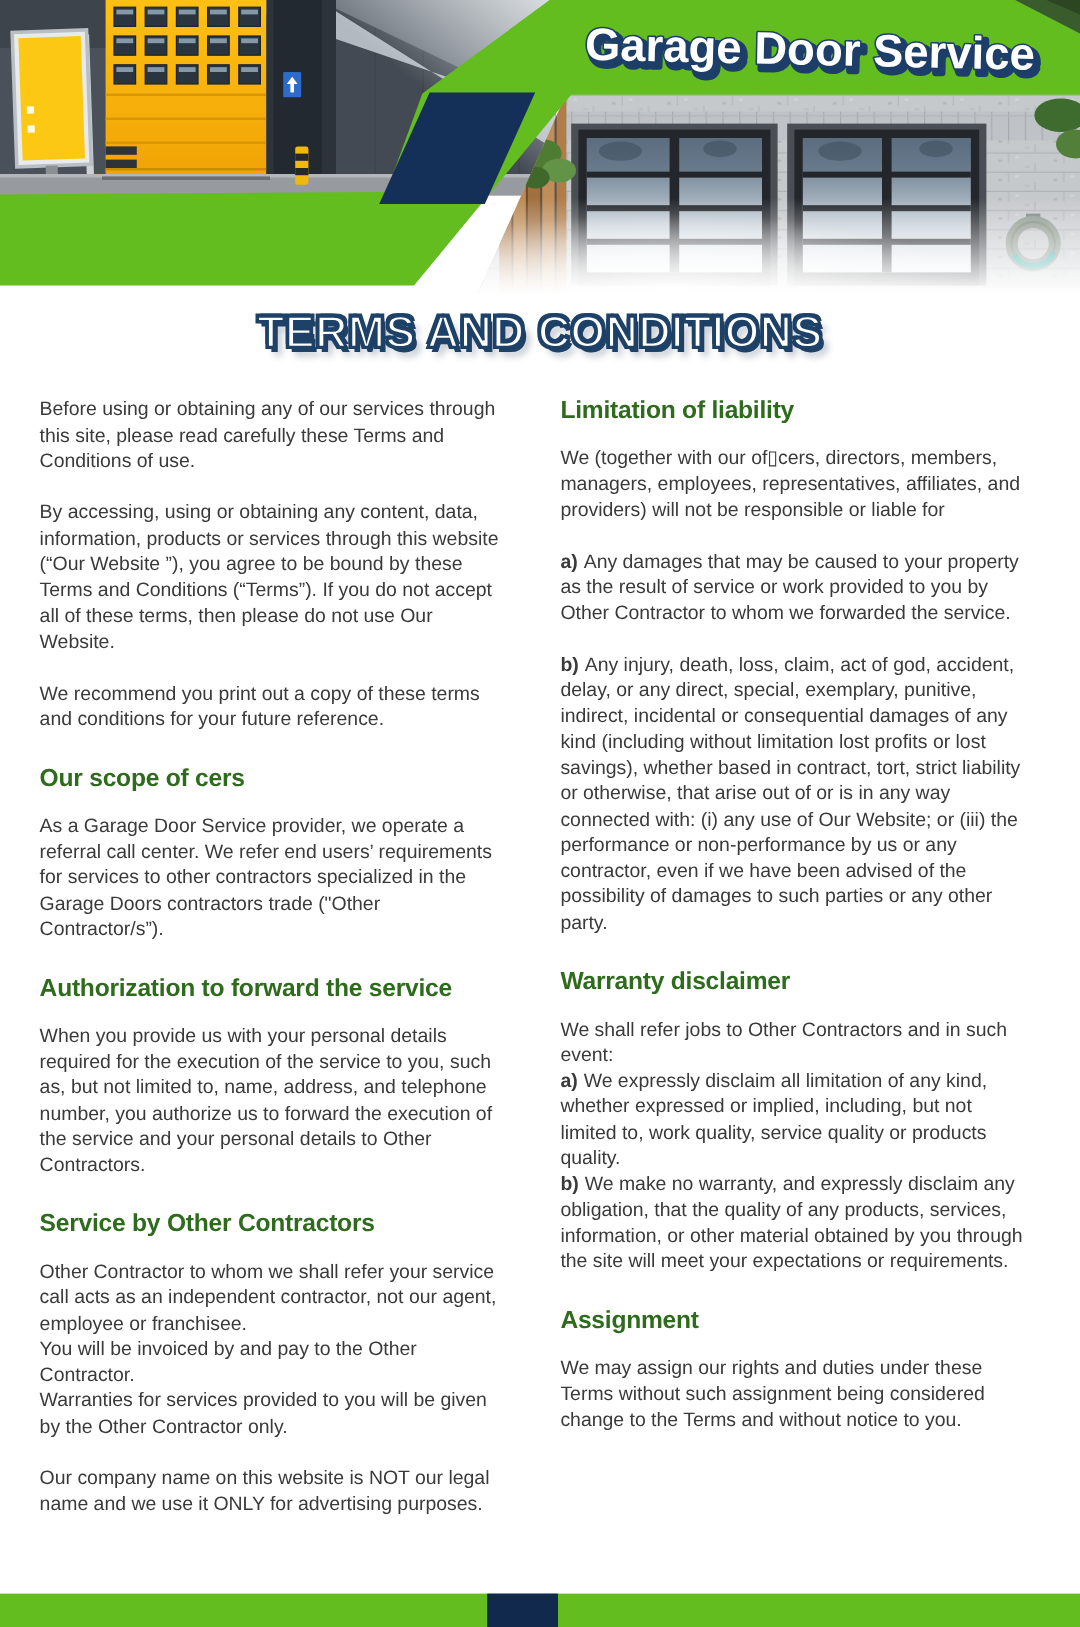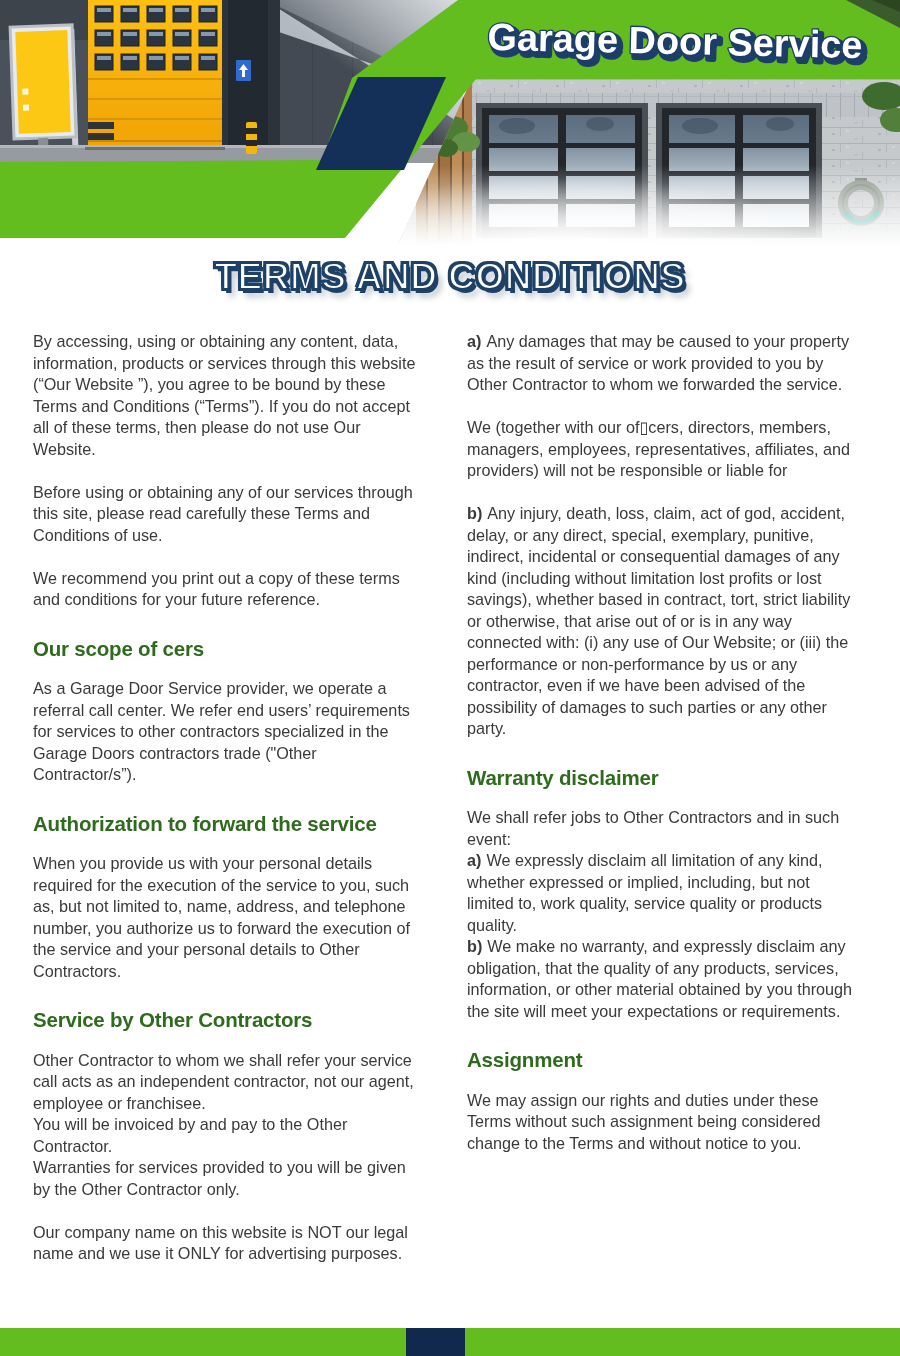--- a/index.html
+++ b/index.html
@@ -242,39 +242,40 @@
 
     <g transform="rotate(1.3 675 40)">
       <text x="678.5" y="58" text-anchor="middle" font-family="Liberation Sans, sans-serif" font-size="38" font-weight="bold" textLength="375" lengthAdjust="spacingAndGlyphs" fill="#1c3e68" stroke="#1c3e68" stroke-width="6" stroke-linejoin="round" style="paint-order:stroke">Garage Door Service</text>
       <text x="675" y="54" text-anchor="middle" font-family="Liberation Sans, sans-serif" font-size="38" font-weight="bold" textLength="375" lengthAdjust="spacingAndGlyphs" fill="#ffffff" stroke="#1c3e68" stroke-width="2.6" stroke-linejoin="round" style="paint-order:stroke">Garage Door Service</text>
     </g>
   </svg>
 
   <h1 class="page-title">TERMS AND CONDITIONS</h1>
 
   <div class="col col-left">
+    <p>Before using or obtaining any of our services through this site, please read carefully these Terms and Conditions of use.</p>
     <p>By accessing, using or obtaining any content, data, information, products or services through this website (“Our Website ”), you agree to be bound by these Terms and Conditions (“Terms”). If you do not accept all of these terms, then please do not use Our Website.</p>
-    <p>Before using or obtaining any of our services through this site, please read carefully these Terms and Conditions of use.</p>
     <p>We recommend you print out a copy of these terms and conditions for your future reference.</p>
     <h2>Our scope of cers</h2>
     <p>As a Garage Door Service provider, we operate a referral call center. We refer end users’ requirements for services to other contractors specialized in the Garage Doors contractors trade ("Other Contractor/s”).</p>
     <h2>Authorization to forward the service</h2>
     <p>When you provide us with your personal details required for the execution of the service to you, such as, but not limited to, name, address, and telephone number, you authorize us to forward the execution of the service and your personal details to Other Contractors.</p>
     <h2>Service by Other Contractors</h2>
     <p class="pre">Other Contractor to whom we shall refer your service call acts as an independent contractor, not our agent, employee or franchisee.
 You will be invoiced by and pay to the Other Contractor.
 Warranties for services provided to you will be given by the Other Contractor only.</p>
     <p>Our company name on this website is NOT our legal name and we use it ONLY for advertising purposes.</p>
   </div>
 
   <div class="col col-right">
+    <h2 class="first">Limitation of liability</h2>
+    <p>We (together with our of▯cers, directors, members, managers, employees, representatives, affiliates, and providers) will not be responsible or liable for</p>
     <p>
       <span class="mk">a)</span><span>Any damages that may be caused to your property as the result of service or work provided to you by Other Contractor to whom we forwarded the service.</span>
     </p>
-    <p>We (together with our of▯cers, directors, members, managers, employees, representatives, affiliates, and providers) will not be responsible or liable for</p>
     <p>
       <span class="mk">b)</span><span>Any injury, death, loss, claim, act of god, accident, delay, or any direct, special, exemplary, punitive, indirect, incidental or consequential damages of any kind (including without limitation lost profits or lost savings), whether based in contract, tort, strict liability or otherwise, that arise out of or is in any way connected with: (i) any use of Our Website; or (iii) the performance or non-performance by us or any contractor, even if we have been advised of the possibility of damages to such parties or any other party.</span>
     </p>
     <h2>Warranty disclaimer</h2>
     <p class="tight">We shall refer jobs to Other Contractors and in such event:</p>
     <p class="tight">
       <span class="mk">a)</span><span>We expressly disclaim all limitation of any kind, whether expressed or implied, including, but not limited to, work quality, service quality or products quality.</span>
     </p>
     <p class="tight">
       <span class="mk">b)</span><span>We make no warranty, and expressly disclaim any obligation, that the quality of any products, services, information, or other material obtained by you through the site will meet your expectations or requirements.</span>

